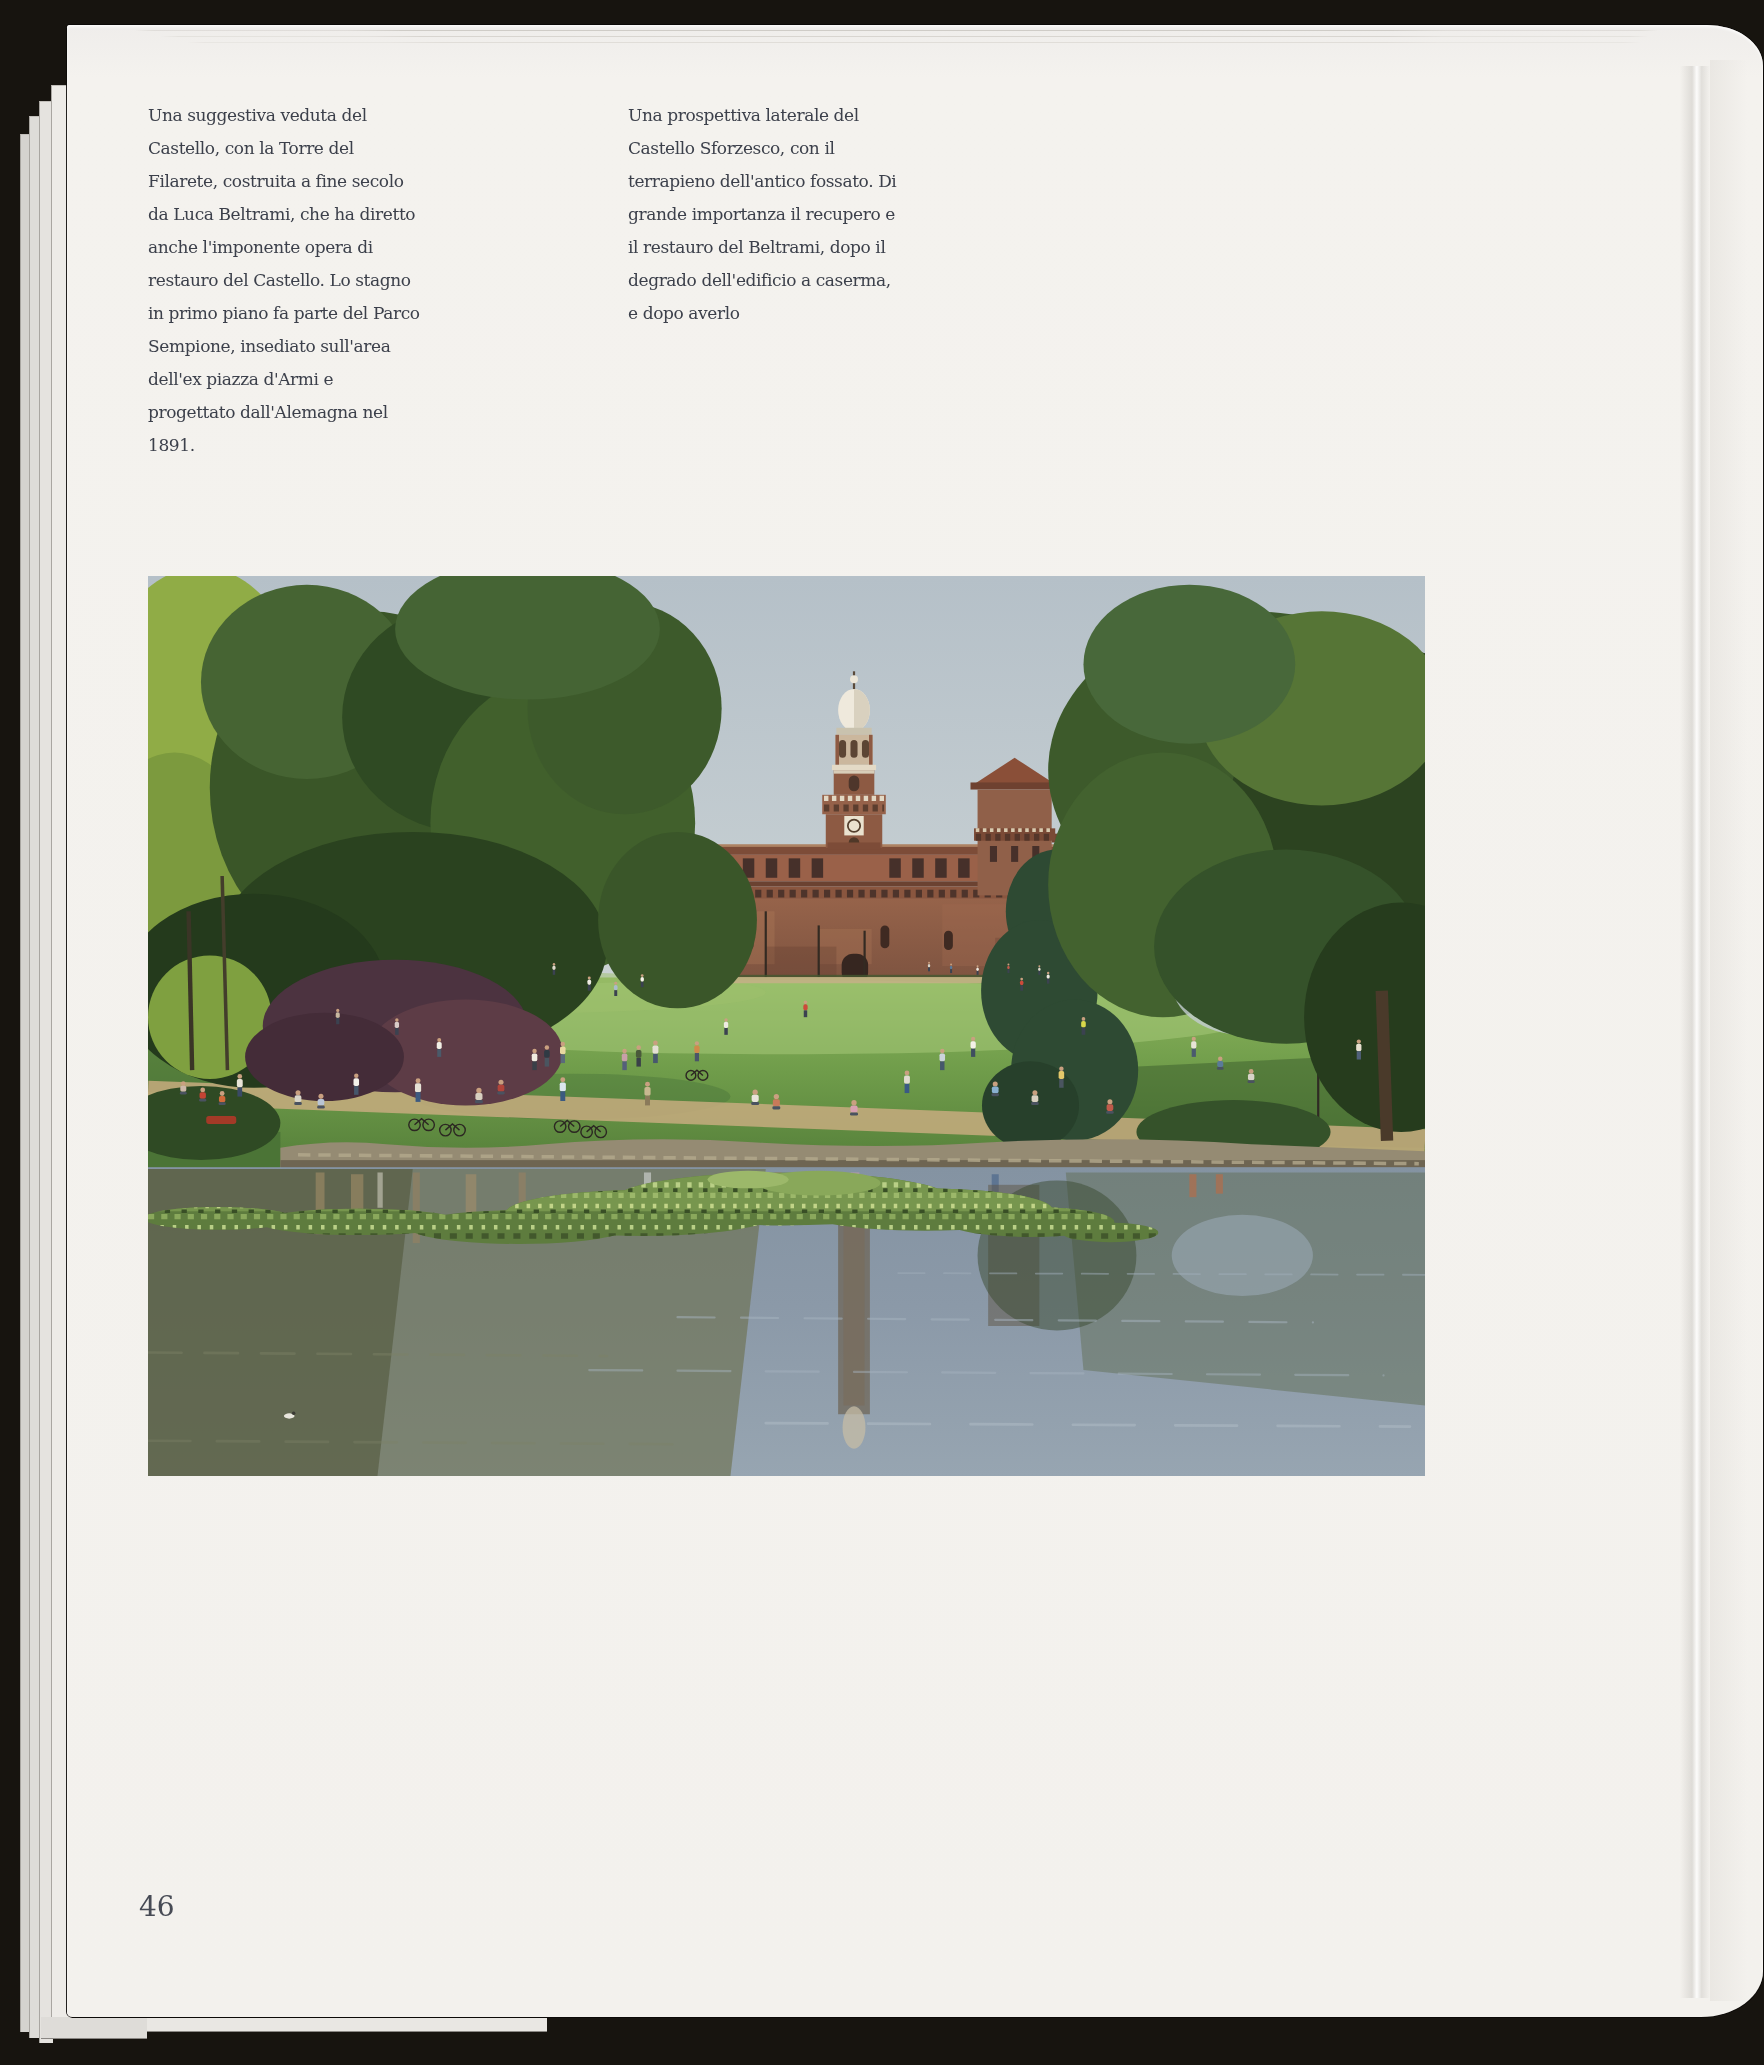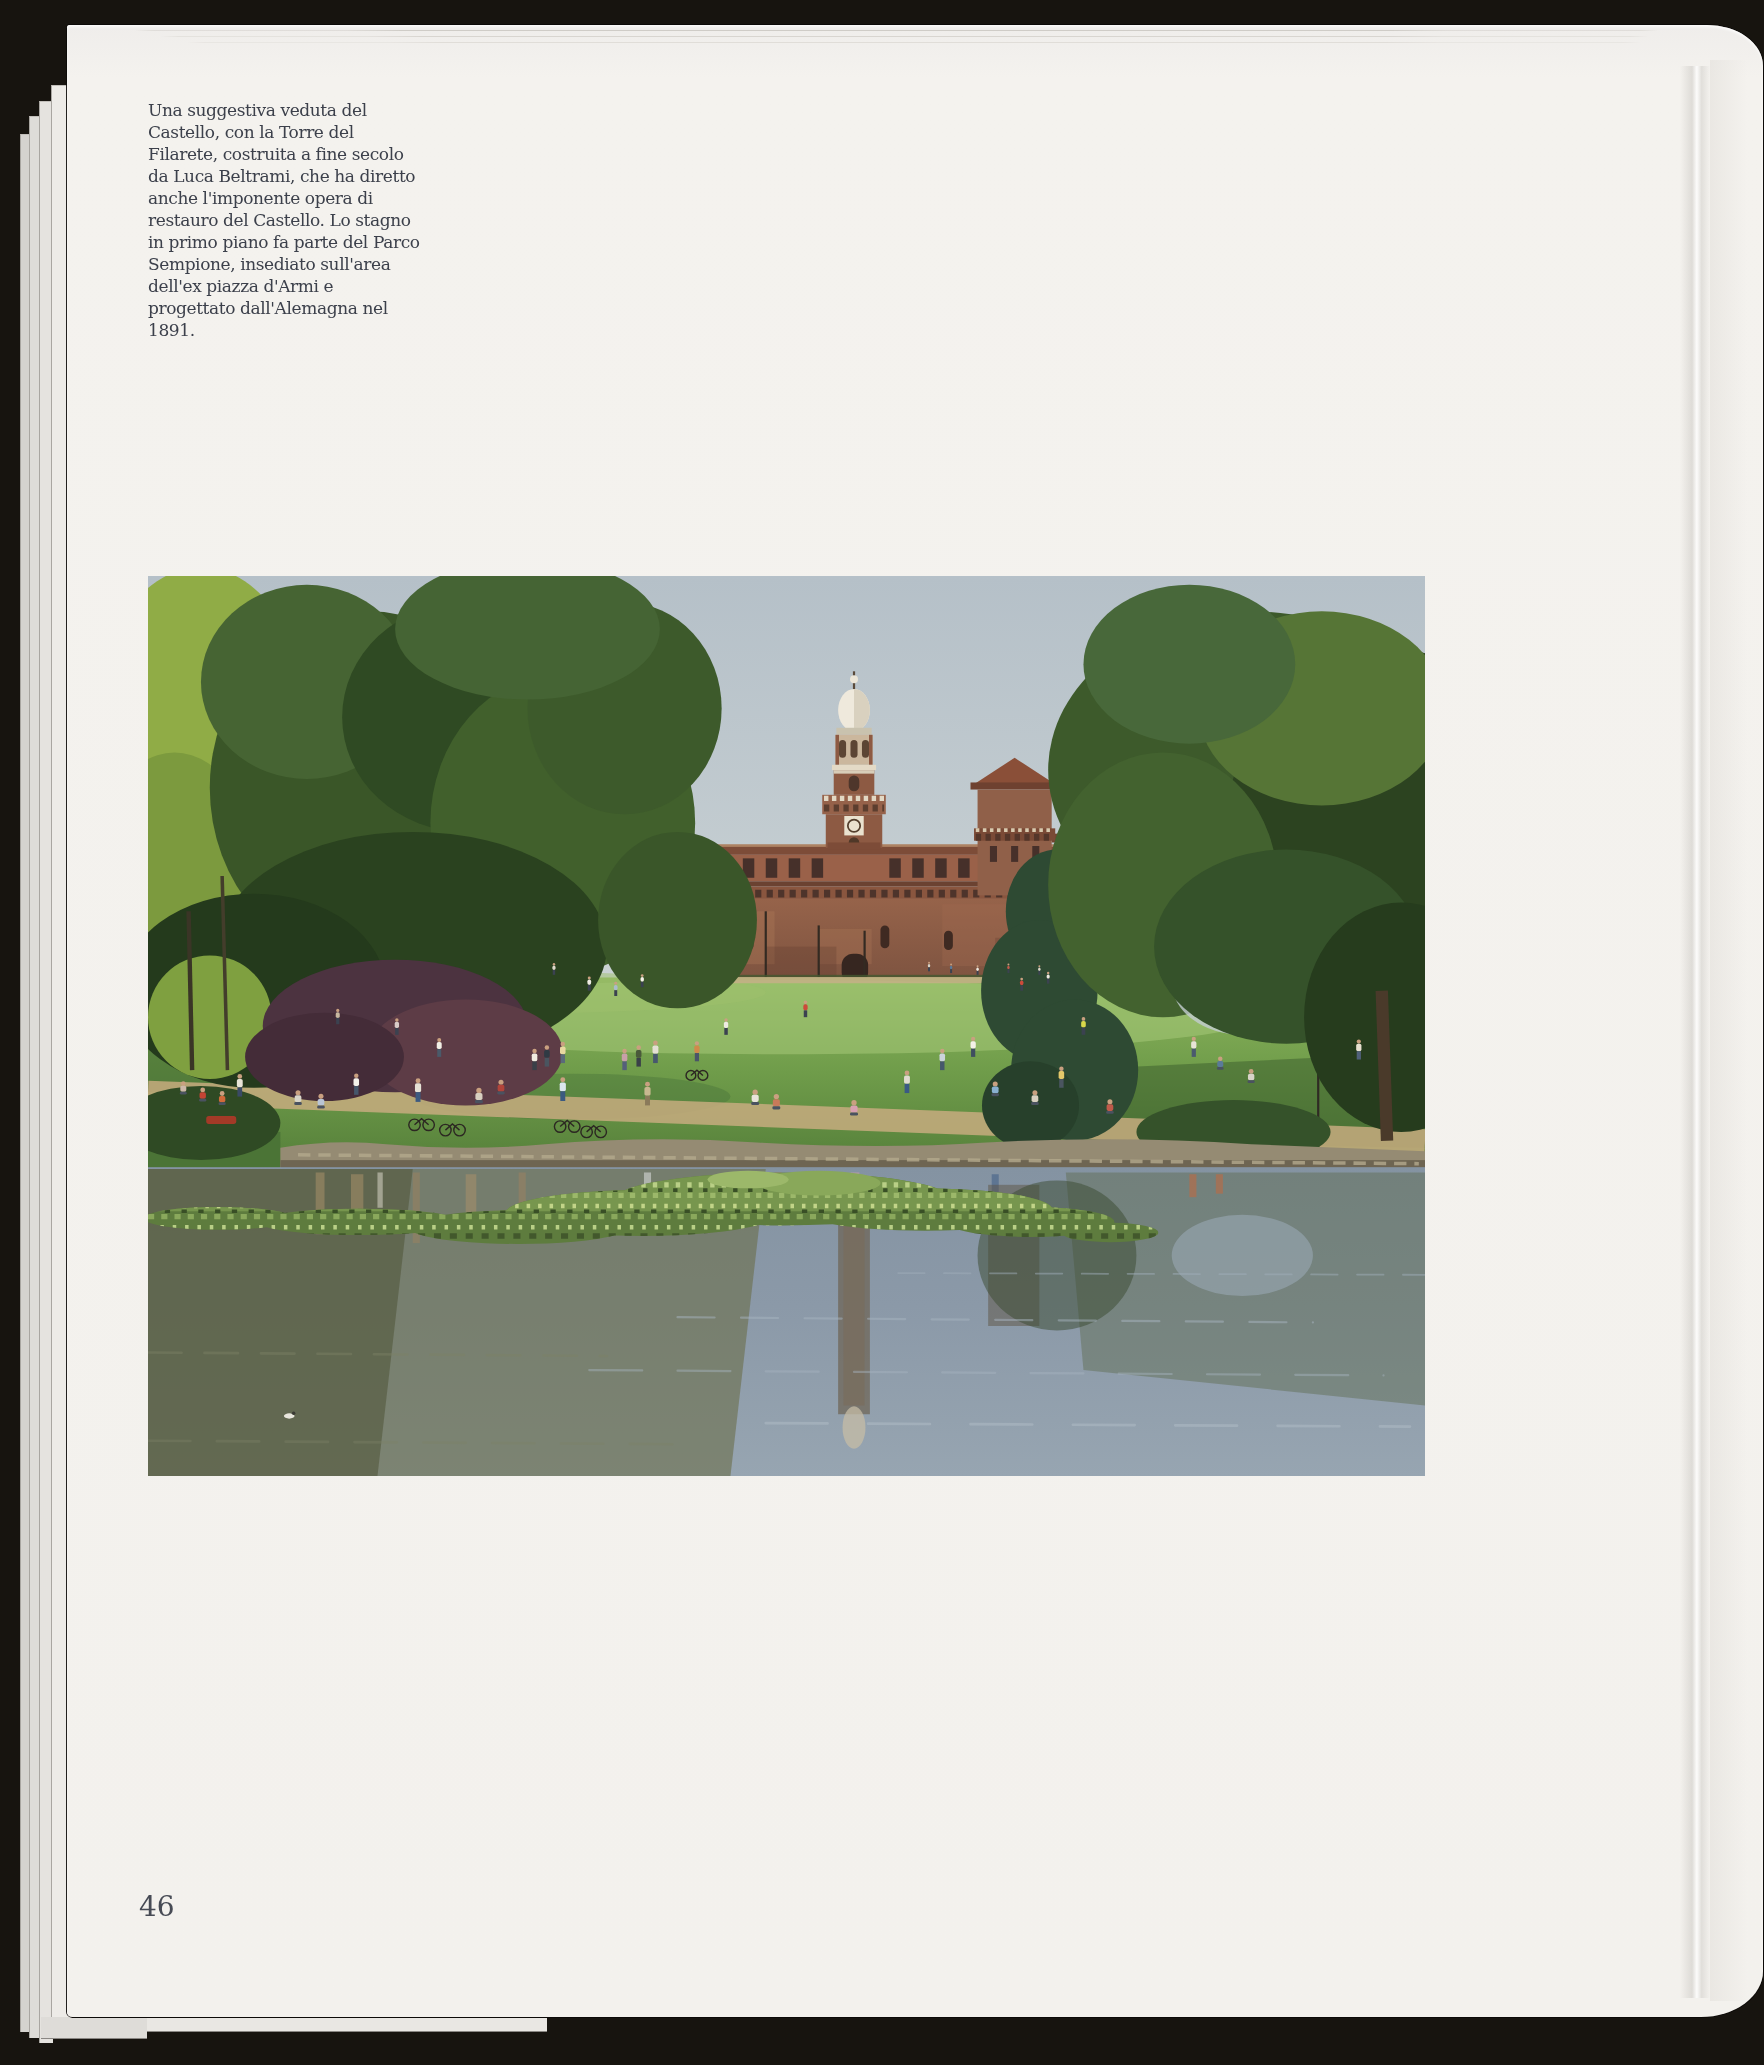--- a/index.html
+++ b/index.html
@@ -16,21 +16,21 @@
   
   #page{position:absolute;left:67px;top:25px;width:1696px;height:1992px;
         background:linear-gradient(180deg,#efedeb 0,#f4f2ee 53px,#f3f1ed 100%);
         border-radius:2.6px 56px 62px 5.3px / 2.6px 41px 46px 5.3px;
         box-shadow:0 0 0 0.9px #0c0a08, inset 0 1.8px 2.6px rgba(255,255,255,.8);}
   .top-edge-line{position:absolute;height:0;border-top:1.8px solid #cfccc7;border-radius:50%;}
   #fold{position:absolute;left:1613px;top:41px;width:30px;height:1932px;
         background:linear-gradient(90deg,rgba(0,0,0,0) 0,rgba(110,105,98,.16) 40%,rgba(255,255,255,.75) 56%,rgba(90,86,80,.12) 72%,rgba(0,0,0,0) 100%);}
   #fold-right-shade{position:absolute;left:1643px;top:35px;width:53px;height:1941px;
         background:linear-gradient(90deg,rgba(226,223,218,.55),rgba(240,238,234,0) 70%);}
-  .caption{position:absolute;width:275px;font-size:17px;line-height:22px;letter-spacing:-0.4px;
+  .caption{position:absolute;width:275px;font-size:17px;line-height:33px;letter-spacing:-0.4px;
            color:#3c404b;text-align:left;}
   #pagenum{position:absolute;left:72px;top:1865px;font-size:28px;color:#474b55;}
   #photo{position:absolute;left:81px;top:551px;width:1277px;height:900px;display:block;}
 </style>
 </head>
 <body>
 
 <div id="scan">
 
   <div class="stack-strip" id="strip4"></div>
@@ -41,20 +41,21 @@
   <div class="bottom-sliver" style="left:41px;top:2017px;width:106px;height:21px;background:#dedcd8;"></div>
 
   <div id="page">
     <div class="top-edge-line" style="left:53px;top:5.3px;width:1553px;"></div>
     <div class="top-edge-line" style="left:79px;top:10.6px;width:1517px;border-top-color:#d8d5d0;"></div>
     <div class="top-edge-line" style="left:106px;top:17px;width:1482px;border-top-color:#e0ddd8;"></div>
     <div id="fold"></div>
     <div id="fold-right-shade"></div>
 
     <div class="caption" style="left:81px;top:74px;">Una suggestiva veduta del Castello, con la Torre del Filarete, costruita a fine secolo da Luca Beltrami, che ha diretto anche l'imponente opera di restauro del Castello. Lo stagno in primo piano fa parte del Parco Sempione, insediato sull'area dell'ex piazza d'Armi e progettato dall'Alemagna nel 1891.</div>
+    <div class="caption" style="left:561px;top:74px;">Una prospettiva laterale del Castello Sforzesco, con il terrapieno dell'antico fossato. Di grande importanza il recupero e il restauro del Beltrami, dopo il degrado dell'edificio a caserma, e dopo averlo</div>
 
     <svg id="photo" viewBox="0 0 1447 1020" preserveAspectRatio="none">
       <defs>
         <linearGradient id="skyG" x1="0" y1="0" x2="0" y2="1">
           <stop offset="0" stop-color="#b5c0c8"></stop>
             <stop offset="0.7" stop-color="#c4cdd1"></stop>
             <stop offset="1" stop-color="#ccd3d3"></stop>
         </linearGradient>
         <linearGradient id="lawnG" x1="0" y1="0" x2="0" y2="1">
           <stop offset="0" stop-color="#8db55d"></stop>

